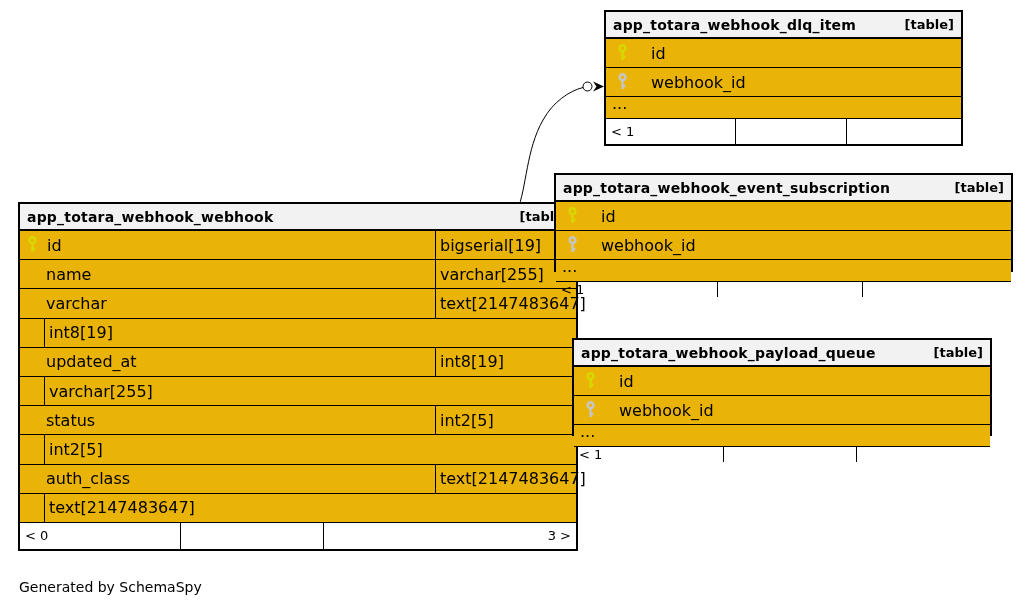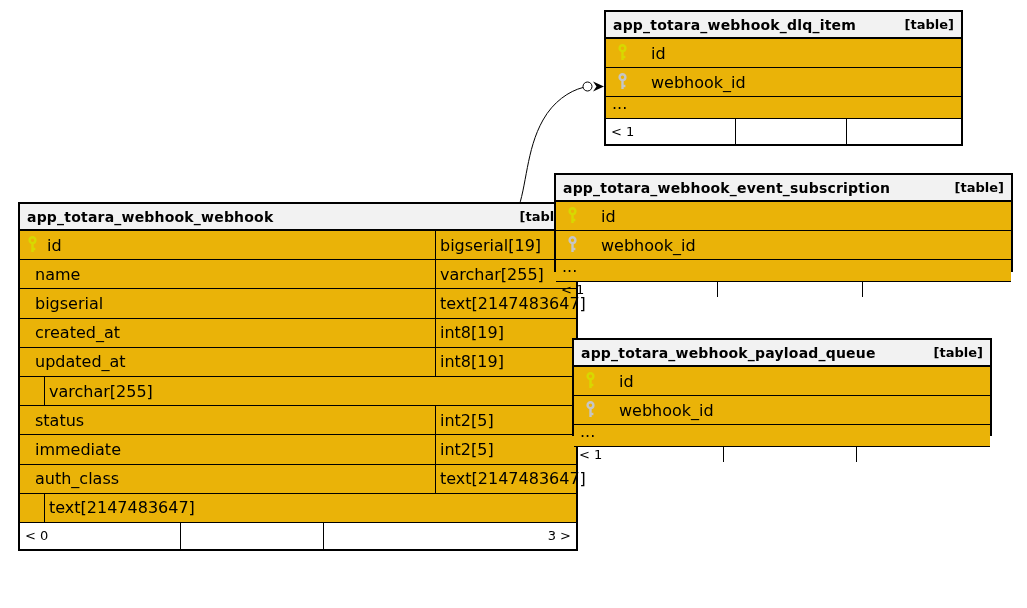--- a/index.html
+++ b/index.html
@@ -18,21 +18,21 @@
 
   .trow{border-bottom:1px solid #000;display:flex;align-items:center;
         font-size:16px;box-sizing:border-box;background:#eab308;}
   .t-main .trow{height:29.2px;flex:0 0 29.2px;}
   .t-side .trow{height:29px;flex:0 0 29px;}
   .t-side .trow.dots{height:22px;flex:0 0 22px;padding-left:6px;align-items:flex-start;line-height:14px;}
 
   .kcell{display:flex;align-items:center;box-sizing:border-box;}
   .t-main .kcell{width:27px;padding-left:7px;}
   .t-side .kcell{width:45px;padding-left:11px;}
-  .t-main .ncell{flex:1;padding-left:15px;box-sizing:border-box;}
+  .t-main .ncell{flex:1;padding-left:26px;box-sizing:border-box;}
   .t-main .krow .ncell{padding-left:0;}
   .t-side .ncell{flex:1;}
   .tcell{width:141px;flex:0 0 141px;border-left:1px solid #000;
          padding-left:4px;box-sizing:border-box;align-self:stretch;
          display:flex;align-items:center;margin-left:24px;}
 
   .tfoot{flex:1;display:flex;font-size:13px;align-items:center;box-sizing:border-box;}
   .tfoot .fc{height:100%;display:flex;align-items:center;padding:0 5px;box-sizing:border-box;}
   .tfoot .fc2{border-left:1px solid #000;border-right:1px solid #000;}
   .tfoot .fc3{flex:1;justify-content:flex-end;}
@@ -86,40 +86,38 @@
         </svg>
       </span>
       <span class="ncell">id</span>
       <span class="tcell">bigserial[19]</span>
     </div>
     <div class="trow">
       <span class="ncell">name</span>
       <span class="tcell">varchar[255]</span>
     </div>
     <div class="trow">
-      <span class="ncell">bigserial</span>
+      <span class="ncell">varchar</span>
       <span class="tcell">text[2147483647]</span>
     </div>
     <div class="trow">
-      <span class="ncell">created_at</span>
       <span class="tcell">int8[19]</span>
     </div>
     <div class="trow">
       <span class="ncell">updated_at</span>
       <span class="tcell">int8[19]</span>
     </div>
     <div class="trow">
       <span class="tcell">varchar[255]</span>
     </div>
     <div class="trow">
       <span class="ncell">status</span>
       <span class="tcell">int2[5]</span>
     </div>
     <div class="trow">
-      <span class="ncell">immediate</span>
       <span class="tcell">int2[5]</span>
     </div>
     <div class="trow">
       <span class="ncell">auth_class</span>
       <span class="tcell">text[2147483647]</span>
     </div>
     <div class="trow">
       <span class="tcell">text[2147483647]</span>
     </div>
     <div class="tfoot">
@@ -233,13 +231,14 @@
       <span class="ncell">webhook_id</span>
     </div>
     <div class="trow dots">...</div>
     <div class="tfoot">
       <span class="fc fc1">&lt; 1</span>
       <span class="fc fc2"></span>
       <span class="fc fc3"></span>
     </div>
   </div>
 
+  <div class="note">Generated by SchemaSpy</div>
 </div>
 
 </body></html>

